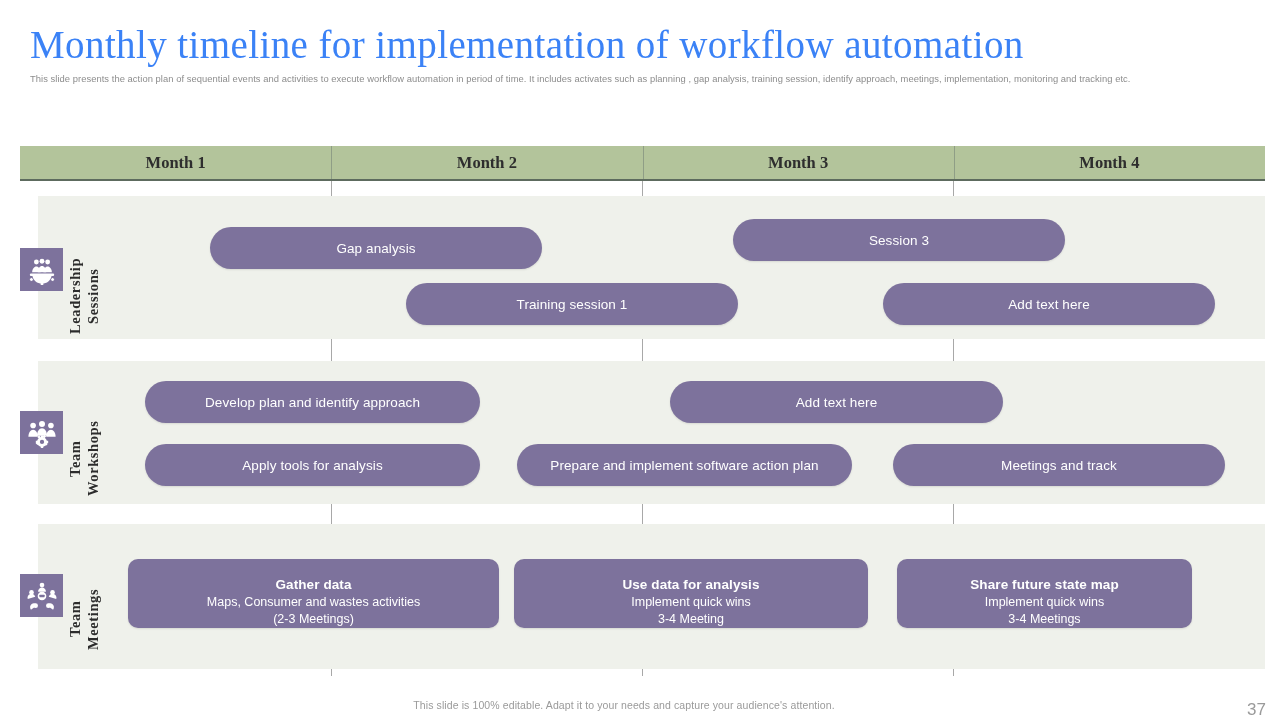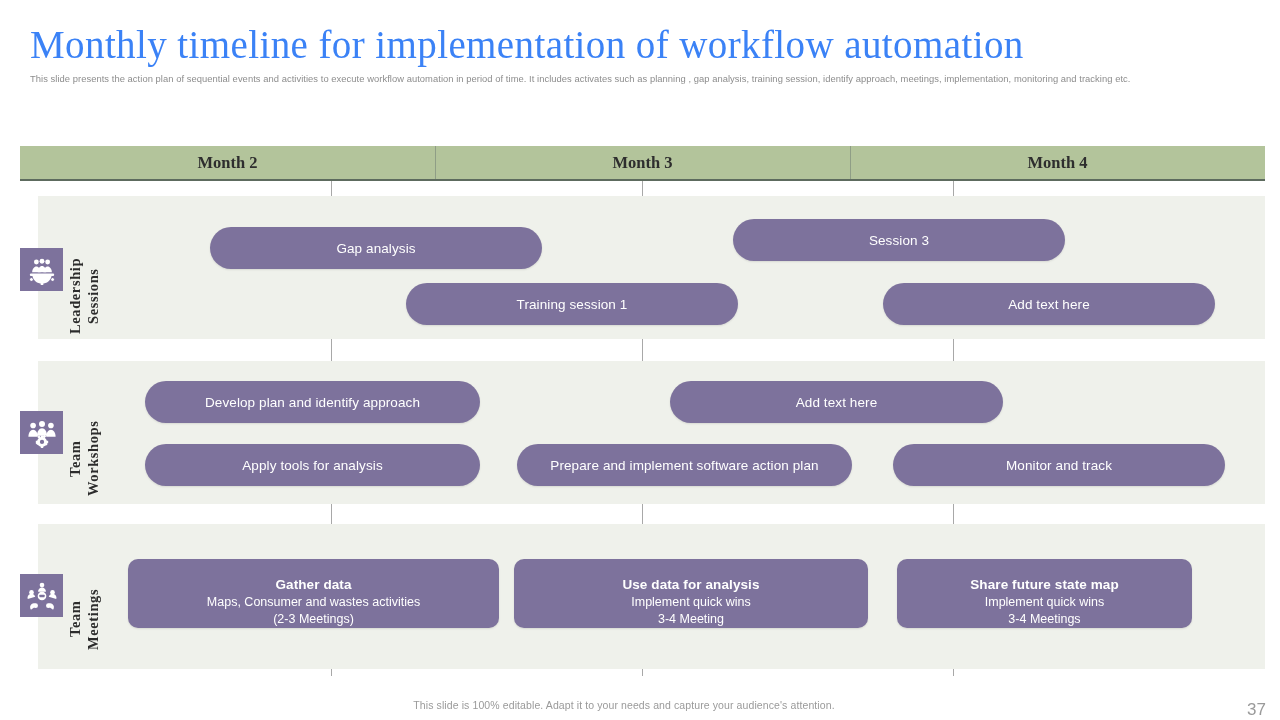--- a/index.html
+++ b/index.html
@@ -192,20 +192,23 @@
 </style>
 </head>
 <body>
 
 <div class="title">Monthly timeline for implementation of workflow automation</div>
 <div class="subtitle">This slide presents the action plan of sequential events and activities to execute workflow automation in period of time. It includes activates such as planning , gap analysis, training session, identify approach, meetings, implementation, monitoring and tracking etc.</div>
 
 <div class="board">
 
   <div class="months">
+    <div class="month-cell">
+      <span>Month 1</span>
+    </div>
     <div class="month-cell">
       <span>Month 2</span>
     </div>
     <div class="month-cell">
       <span>Month 3</span>
     </div>
     <div class="month-cell">
       <span>Month 4</span>
     </div>
   </div>
@@ -284,21 +287,21 @@
 
   <div class="pill round" style="left:125px; top:298px; width:335px; height:42px;">
     <span class="p-title">Apply tools for analysis</span>
   </div>
 
   <div class="pill round" style="left:497px; top:298px; width:335px; height:42px;">
     <span class="p-title">Prepare and implement software action plan</span>
   </div>
 
   <div class="pill round" style="left:873px; top:298px; width:332px; height:42px;">
-    <span class="p-title">Monitor and track</span>
+    <span class="p-title">Meetings and track</span>
   </div>
 
   <div class="band band-meet"></div>
 
   <div class="row-icon" style="top:428px">
     <svg width="30" height="30" viewBox="0 0 32 32" aria-hidden="true">
       <g fill="#ffffff">
         <circle cx="16" cy="16" r="4.6"></circle>
         <rect x="13.2" y="14.6" width="5.6" height="2.6" rx="0.6" fill="#7d729c"></rect>
         <circle cx="16" cy="4.3" r="2.5"></circle>

